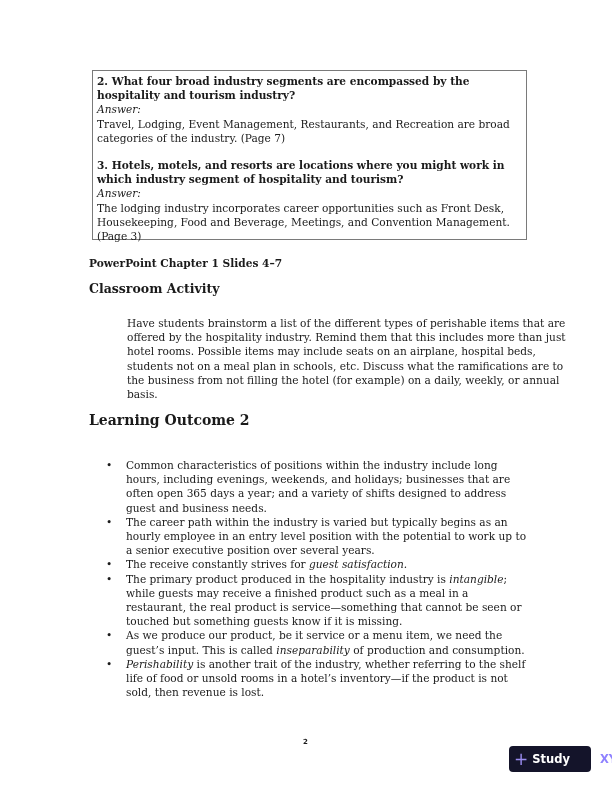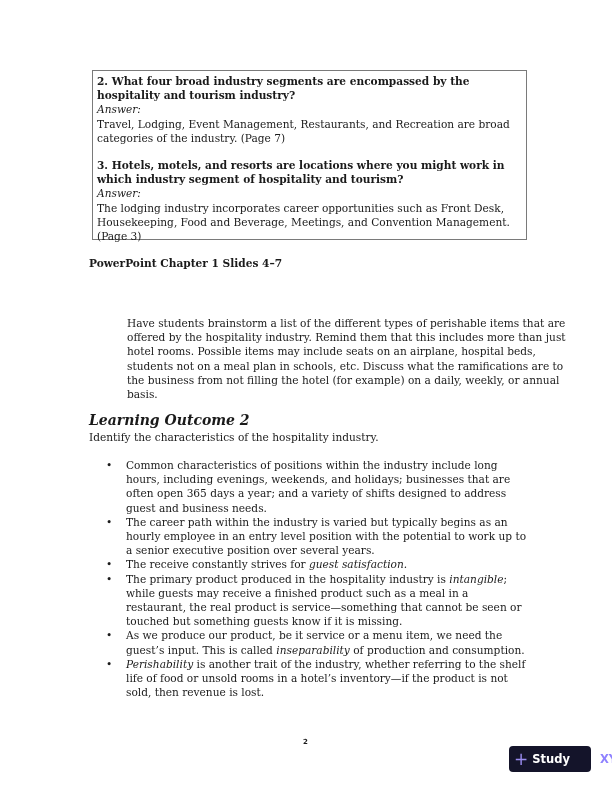--- a/index.html
+++ b/index.html
@@ -15,21 +15,21 @@
     font-size: 10.6px; line-height: 14.2px;
   }
   .qbox p { margin: 0; }
   .q { font-weight: bold; }
   .ans-label { font-style: italic; }
   .gap { height: 13px; }
   .abs { position: absolute; left: 89px; }
   .pp { top: 257px; font-weight: bold; font-size: 10.6px; text-align: right; }
   .ca { top: 281px; font-weight: bold; font-size: 12.5px; }
   .para { top: 316px; width: 440px; font-size: 10.6px; line-height: 14.2px; margin-left: 38px; }
-  .lo { top: 412px; font-weight: bold; font-style: italic; font-size: 14px; }
+  .lo { top: 412px; font-weight: bold; font-size: 14px; }
   .lo-sub { top: 431px; font-size: 10.6px; }
   .bullets { position: absolute; left: 100px; top: 458px; width: 430px; margin: 0; padding: 0; list-style: none; font-size: 10.6px; line-height: 14.2px; }
   .bullets li { position: relative; padding-left: 26px; margin: 0; }
   .bullets li .dot { position: absolute; left: 6px; top: 0; }
   .pagenum { position: absolute; left: 303px; top: 738px; font-size: 7px; font-weight: bold; font-family: "DejaVu Sans", sans-serif; }
   .badge {
     position: absolute; left: 509px; top: 746px; width: 82px; height: 26px;
     background: #14142a; border-radius: 4px; display: flex; align-items: center; padding-left: 5px; box-sizing: border-box;
     font-family: "DejaVu Sans", sans-serif; font-weight: bold; font-size: 11.5px; color: #ffffff;
   }
@@ -45,24 +45,24 @@
     <p class="q">2. What four broad industry segments are encompassed by the hospitality and tourism industry?</p>
     <p class="ans-label">Answer:</p>
     <p>Travel, Lodging, Event Management, Restaurants, and Recreation are broad categories of the industry. (Page 7)</p>
     <div class="gap"></div>
     <p class="q">3. Hotels, motels, and resorts are locations where you might work in which industry segment of hospitality and tourism?</p>
     <p class="ans-label">Answer:</p>
     <p>The lodging industry incorporates career opportunities such as Front Desk, Housekeeping, Food and Beverage, Meetings, and Convention Management. (Page 3)</p>
   </div>
 
   <div class="abs pp">PowerPoint Chapter 1 Slides 4–7</div>
+  <div class="abs ca">Classroom Activity</div>
   <div class="abs para">Have students brainstorm a list of the different types of perishable items that are offered by the hospitality industry. Remind them that this includes more than just hotel rooms. Possible items may include seats on an airplane, hospital beds, students not on a meal plan in schools, etc. Discuss what the ramifications are to the business from not filling the hotel (for example) on a daily, weekly, or annual basis.</div>
 
   <div class="abs lo">Learning Outcome 2</div>
-  <div class="abs lo-sub">Identify the characteristics of the hospitality industry.</div>
 
   <ul class="bullets">
     <li><span class="dot">•</span><span>Common characteristics of positions within the industry include long hours, including evenings, weekends, and holidays; businesses that are often open 365 days a year; and a variety of shifts designed to address guest and business needs.</span></li>
     <li><span class="dot">•</span><span>The career path within the industry is varied but typically begins as an hourly employee in an entry level position with the potential to work up to a senior executive position over several years.</span></li>
     <li><span class="dot">•</span><span>The receive constantly strives for </span><em>guest satisfaction.</em></li>
     <li><span class="dot">•</span><span>The primary product produced in the hospitality industry is </span><em>intangible</em><span>; while guests may receive a finished product such as a meal in a restaurant, the real product is service—something that cannot be seen or touched but something guests know if it is missing.</span></li>
     <li><span class="dot">•</span><span>As we produce our product, be it service or a menu item, we need the guest’s input. This is called </span><em>inseparability</em><span> of production and consumption.</span></li>
     <li><span class="dot">•</span><em>Perishability</em><span> is another trait of the industry, whether referring to the shelf life of food or unsold rooms in a hotel’s inventory—if the product is not sold, then revenue is lost.</span></li>
   </ul>
 

